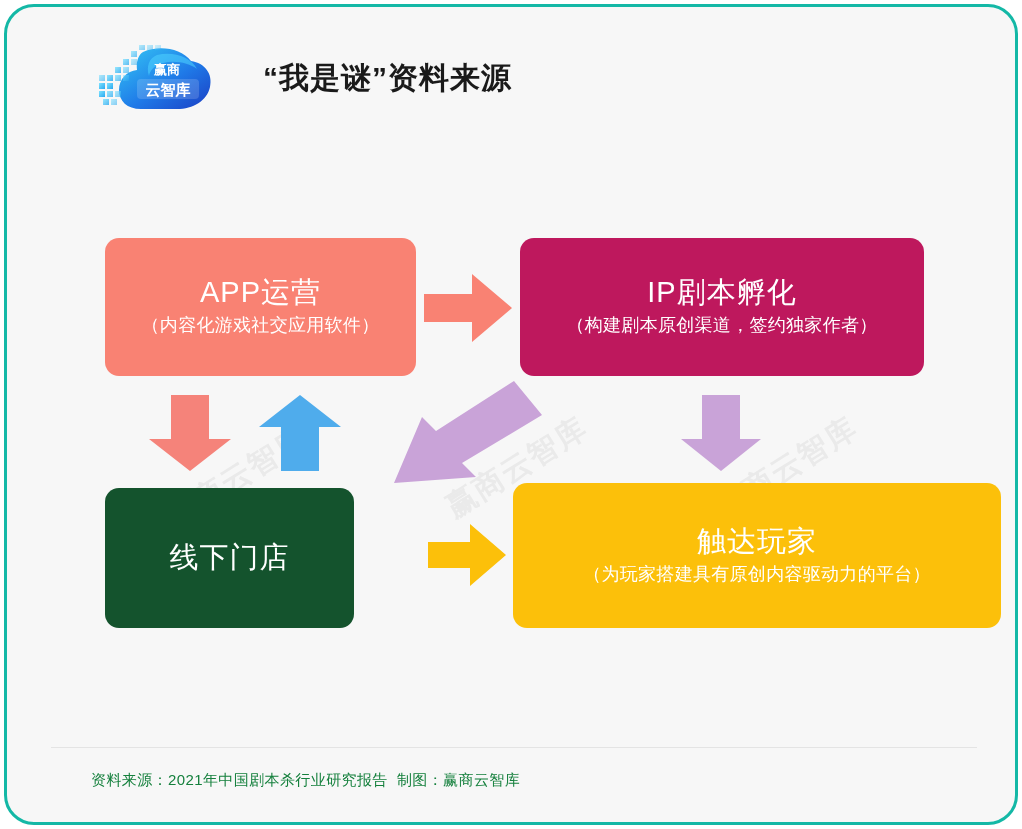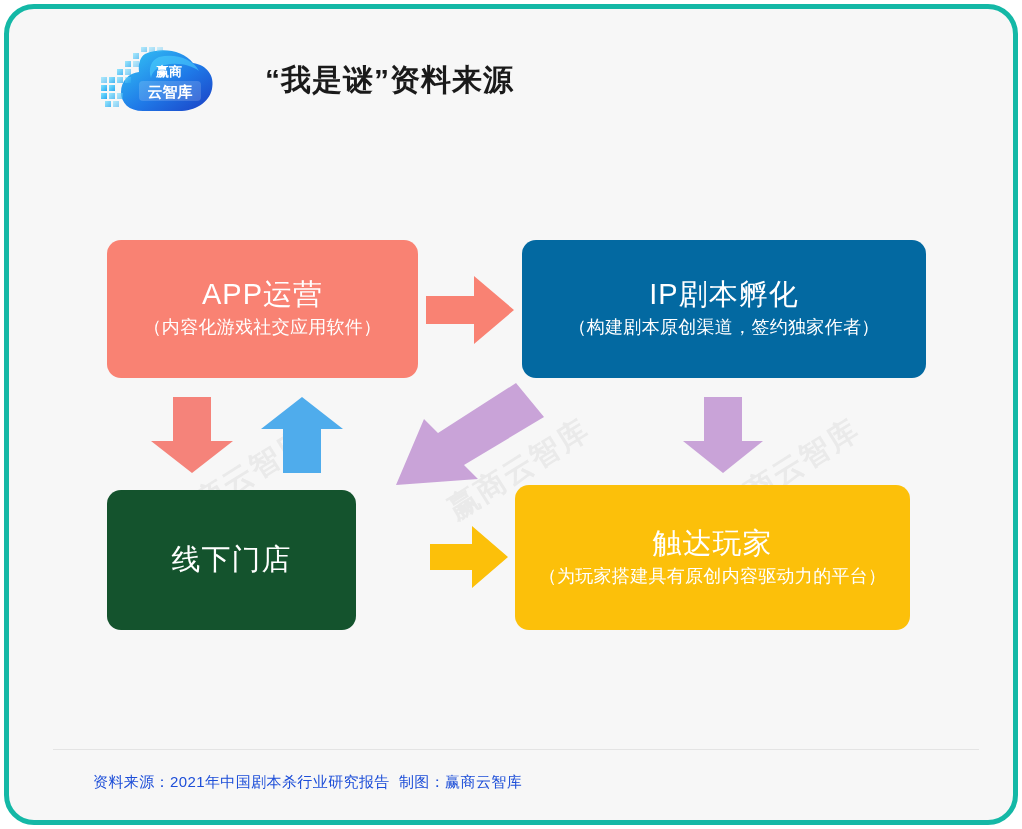--- a/index.html
+++ b/index.html
@@ -14,21 +14,21 @@
     font-family: "Liberation Sans", "DejaVu Sans", sans-serif;
   }
 
   #page {
     position: absolute;
     left: 4px;
     top: 4px;
     width: 1014px;
     height: 821px;
     background: #f7f7f7;
-    border: 5px solid #14b8a6;
+    border: 3px solid #14b8a6;
     border-radius: 30px;
     box-sizing: border-box;
     overflow: hidden;
   }
 
   
   #header {
     position: absolute;
     left: 0; top: 0;
     width: 100%;
@@ -50,21 +50,21 @@
     width: 926px;
     height: 1px;
     background: #e4e4e4;
   }
 
   #footer-text {
     position: absolute;
     left: 84px;
     top: 764px;
     font-size: 15px;
-    color: #1d4ed8;
+    color: #15803d;
     letter-spacing: 0.4px;
     white-space: pre;
   }
 
   #title {
     position: absolute;
     left: 256px;
     top: 51px;
     font-size: 30px;
     font-weight: bold;
@@ -105,23 +105,23 @@
     letter-spacing: 1px;
   }
   .node .s {
     font-size: 18px;
     line-height: 1.3;
     margin-top: 5px;
     letter-spacing: 0.3px;
   }
 
   #node-app      { left: 98px;  top: 231px; width: 311px; height: 138px; background: #f98273; }
-  #node-ip       { left: 513px; top: 231px; width: 404px; height: 138px; background: #0369a1; }
+  #node-ip       { left: 513px; top: 231px; width: 404px; height: 138px; background: #be185d; }
   #node-store    { left: 98px;  top: 481px; width: 249px; height: 140px; background: #14532d; }
-  #node-players  { left: 506px; top: 476px; width: 395px; height: 145px; background: #fcc00a; }
+  #node-players  { left: 506px; top: 476px; width: 488px; height: 145px; background: #fcc00a; }
 
   
   .arrow { position: absolute; }
 
   #arrow-app-to-ip    { left: 417px; top: 265px; width: 88px; height: 72px; }
   #arrow-store-to-pl  { left: 421px; top: 515px; width: 78px; height: 66px; }
   #arrow-app-down     { left: 140px; top: 388px; width: 86px; height: 76px; }
   #arrow-store-up     { left: 250px; top: 388px; width: 86px; height: 76px; }
   #arrow-ip-down      { left: 672px; top: 388px; width: 84px; height: 76px; }
   #arrow-ip-to-store  { left: 385px; top: 372px; width: 152px; height: 110px; }

